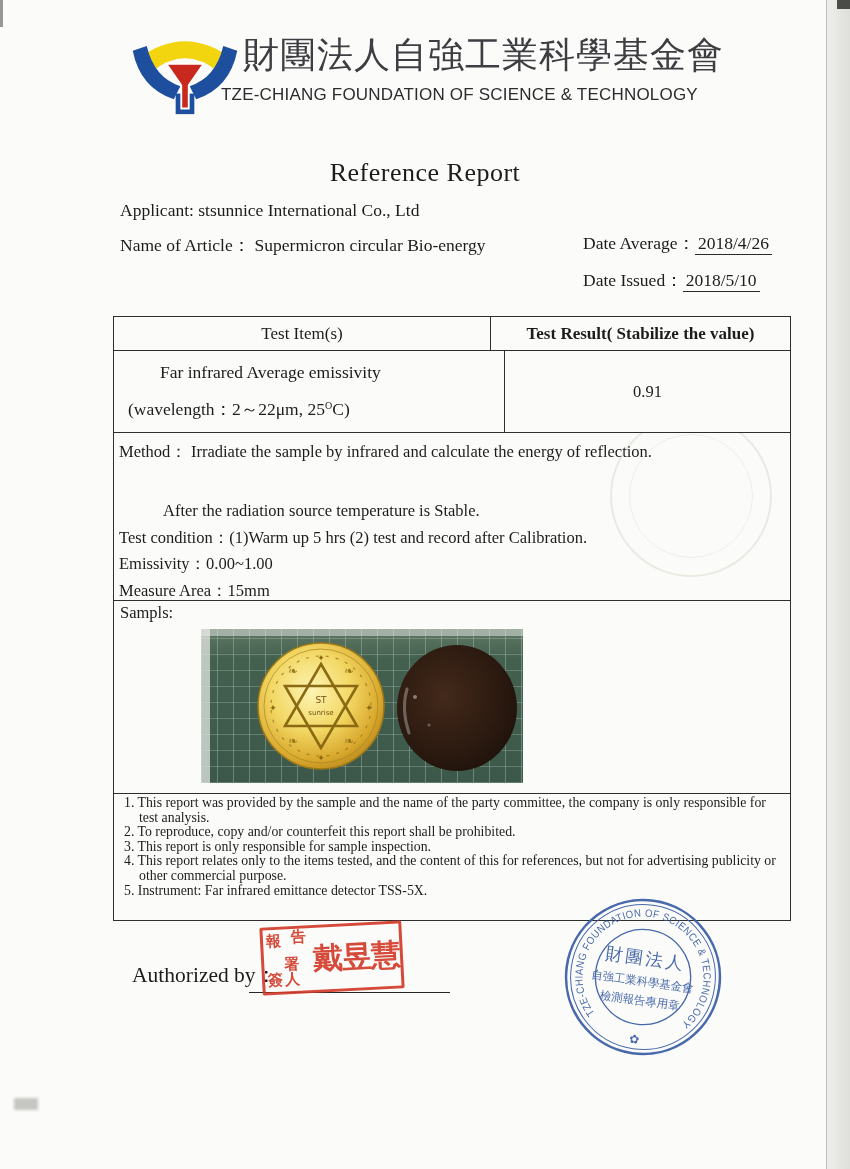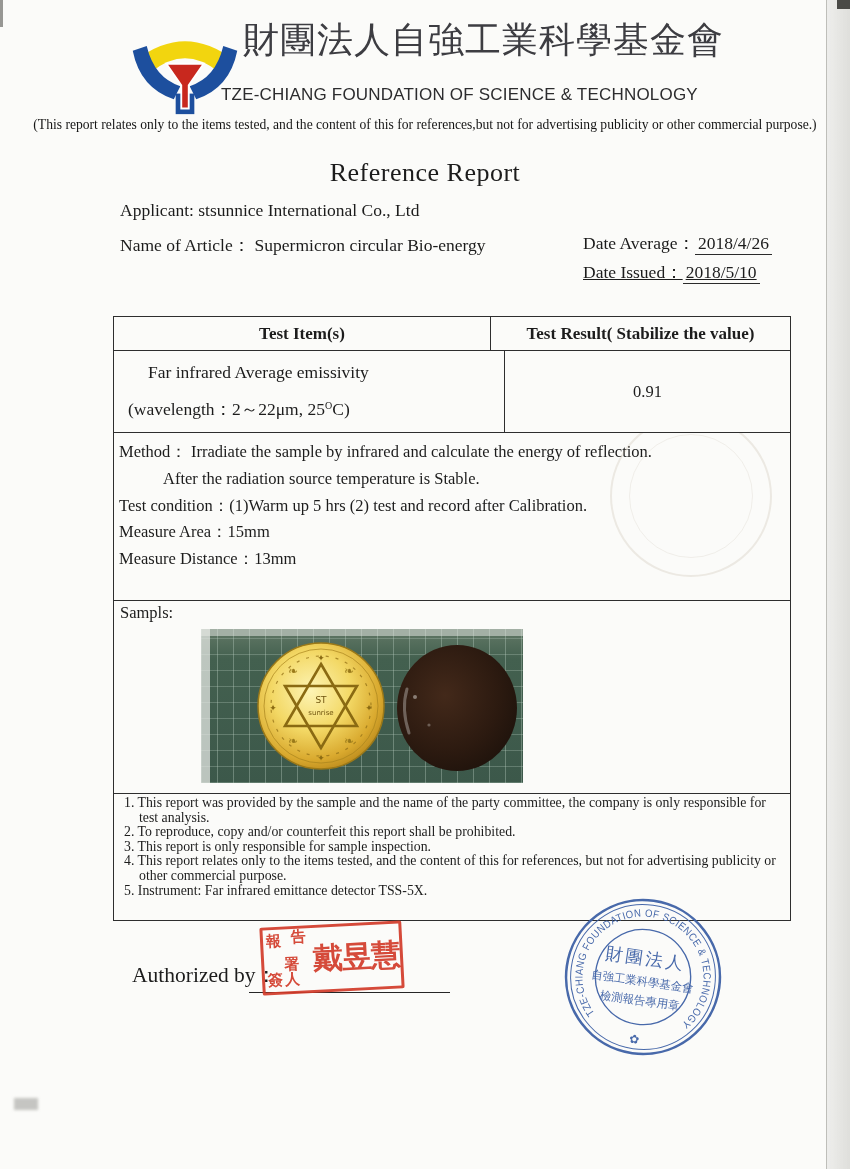--- a/index.html
+++ b/index.html
@@ -3,43 +3,43 @@
 <meta charset="utf-8">
 <style>
   html,body{margin:0;padding:0;background:#e9e9e7;}
   #page{
     position:relative;width:850px;height:1169px;margin:0 auto;
     background:#fbfbf9;overflow:hidden;
     font-family:"Liberation Serif",serif;color:#1c1c1c;
   }
   
   .logo{position:absolute;left:129px;top:32px;width:112px;height:84px;}
-  .org-zh{position:absolute;left:243px;top:20px;width:500px;font-size:36px;line-height:40px;
-    color:#3d3d42;letter-spacing:1px;font-family:Liberation Sans, sans-serif;white-space:nowrap;}
+  .org-zh{position:absolute;left:243px;top:38px;width:500px;font-size:36px;line-height:40px;
+    color:#3d3d42;letter-spacing:1px;font-family:Liberation Mono, monospace;white-space:nowrap;}
   .org-en{position:absolute;left:221px;top:85px;font-size:17px;color:#2c2c2e;
     font-family:"Liberation Sans",sans-serif;letter-spacing:.2px;white-space:nowrap;}
   .disclaimer{position:absolute;left:0;right:0;top:117px;text-align:center;font-size:13.6px;color:#151515;}
   .rpt-title{position:absolute;left:0;right:0;top:158px;text-align:center;font-size:26px;letter-spacing:.5px;}
   
   .info-line{position:absolute;font-size:17.5px;white-space:nowrap;}
   .uv{border-bottom:1.4px solid #2b2b2b;padding:0 3px 1px 3px;}
   
   .tbl{position:absolute;left:113px;top:316px;width:676px;border:1.8px solid #2e2e2e;background:transparent;}
   .row-head{display:flex;height:33px;border-bottom:1.6px solid #2e2e2e;}
   .cell-h1{width:376px;border-right:1.6px solid #2e2e2e;display:flex;align-items:center;justify-content:center;
-    font-weight:bold;font-size:17px;}
+    font-weight:normal;font-size:17px;}
   .cell-h2{flex:1;display:flex;align-items:center;justify-content:center;font-weight:bold;font-size:17px;}
   .row-item{display:flex;height:81px;border-bottom:1.6px solid #2e2e2e;}
   .cell-i1{width:376px;border-right:1.6px solid #2e2e2e;padding:4px 0 0 14px;font-size:17.5px;line-height:34px;}
-  .cell-i1 .l1{margin-left:20px;}
+  .cell-i1 .l1{margin-left:32px;}
   .cell-i2{flex:1;display:flex;align-items:center;justify-content:center;font-size:16.5px;}
   sup{font-size:10px;vertical-align:6px;}
   .box-method{position:relative;height:161px;border-bottom:1.6px solid #2e2e2e;overflow:hidden;
     padding:6px 4px 0 5px;font-size:16.5px;line-height:26.8px;}
-  .m-indent{padding-left:44px;}
+  .m-indent{padding-left:44px;margin-top:32px;}
   .ghost-stamp{position:absolute;right:18px;top:-18px;width:158px;height:158px;border-radius:50%;
     border:2px solid rgba(165,150,120,.17);}
   .ghost-stamp::after{content:"";position:absolute;left:17px;top:17px;right:17px;bottom:17px;
     border-radius:50%;border:1.5px solid rgba(165,150,120,.13);}
   .box-samples{position:relative;height:192px;border-bottom:1.6px solid #2e2e2e;}
   .samples-label{position:absolute;left:6px;top:2px;font-size:16.5px;}
   .photo{position:absolute;left:87px;top:28px;width:322px;height:154px;overflow:hidden;
     background:
       repeating-linear-gradient(90deg,rgba(185,205,192,.38) 0 1.5px,transparent 1.5px 16px),
       repeating-linear-gradient(0deg,rgba(185,205,192,.30) 0 1.5px,transparent 1.5px 16px),
@@ -80,36 +80,35 @@
 
   <svg class="logo" viewBox="0 0 120 90" aria-hidden="true">
     <path d="M8,30 Q60,-10 112,30 L95,42 Q60,14 25,42 Z" fill="#f2d50f"></path>
     <path d="M4,20 Q12,60 48,72 L55,58 Q27,49 19,15 Z" fill="#1d4f9e"></path>
     <path d="M116,20 Q108,60 72,72 L65,58 Q93,49 101,15 Z" fill="#1d4f9e"></path>
     <path d="M50,66 L70,66 L70,88 L50,88 Z" fill="#1d4f9e"></path>
     <path d="M40,34 L80,34 L64,57 L64,82 L56,82 L56,57 Z" stroke="#ffffff" stroke-width="2" fill="#c8281e"></path>
   </svg>
   <div class="org-zh">財團法人自強工業科學基金會</div>
   <div class="org-en">TZE-CHIANG FOUNDATION OF SCIENCE &amp; TECHNOLOGY</div>
-  <div class="disclaimer">(This report relates only to the items tested, and the content of this for references,but not for advertising publicity or other commercial purpose.)</div>
 
   <div class="rpt-title">Reference Report</div>
 
   <div class="info-line" style="left:120px;top:233px;">
     <span>Name of Article：</span>
     <span>Supermicron circular Bio-energy</span>
   </div>
   <div class="info-line" style="left:120px;top:200px;">
     <span>Applicant:</span>
     <span>stsunnice International Co., Ltd</span>
   </div>
   <div class="info-line" style="left:583px;top:231px;">
     <span>Date Average：</span><span class="uv">2018/4/26</span>
   </div>
-  <div class="info-line" style="left:583px;top:260px;text-decoration:underline;">
+  <div class="info-line" style="left:583px;top:268px;">
     <span>Date Issued：</span><span class="uv">2018/5/10</span>
   </div>
 
   <div class="tbl">
     <div class="row-head">
       <div class="cell-h1">Test Item(s)</div>
       <div class="cell-h2">Test Result( Stabilize the value)</div>
     </div>
     <div class="row-item">
       <div class="cell-i1">
@@ -117,20 +116,21 @@
         <div><span>(wavelength：2～22μm, 25</span><sup>O</sup><span>C)</span></div>
       </div>
       <div class="cell-i2">0.91</div>
     </div>
 
     <div class="box-method">
       <div class="ghost-stamp"></div>
       <div>Method：  Irradiate the sample by infrared and calculate the energy of reflection.</div>
       <div class="m-indent">After the radiation source temperature is Stable.</div>
       <div>Test condition：(1)Warm up 5 hrs (2) test and record after Calibration.</div>
+      <div>Emissivity：0.00~1.00</div>
       <div>Measure Area：15mm</div>
       <div>Measure Distance：13mm</div>
     </div>
 
     <div class="box-samples">
       <div class="samples-label">Sampls:</div>
       <div class="photo">
         <svg width="322" height="154" viewBox="0 0 322 154" aria-hidden="true">
           <defs>
             <radialGradient id="gold" cx="42%" cy="38%" r="70%">

